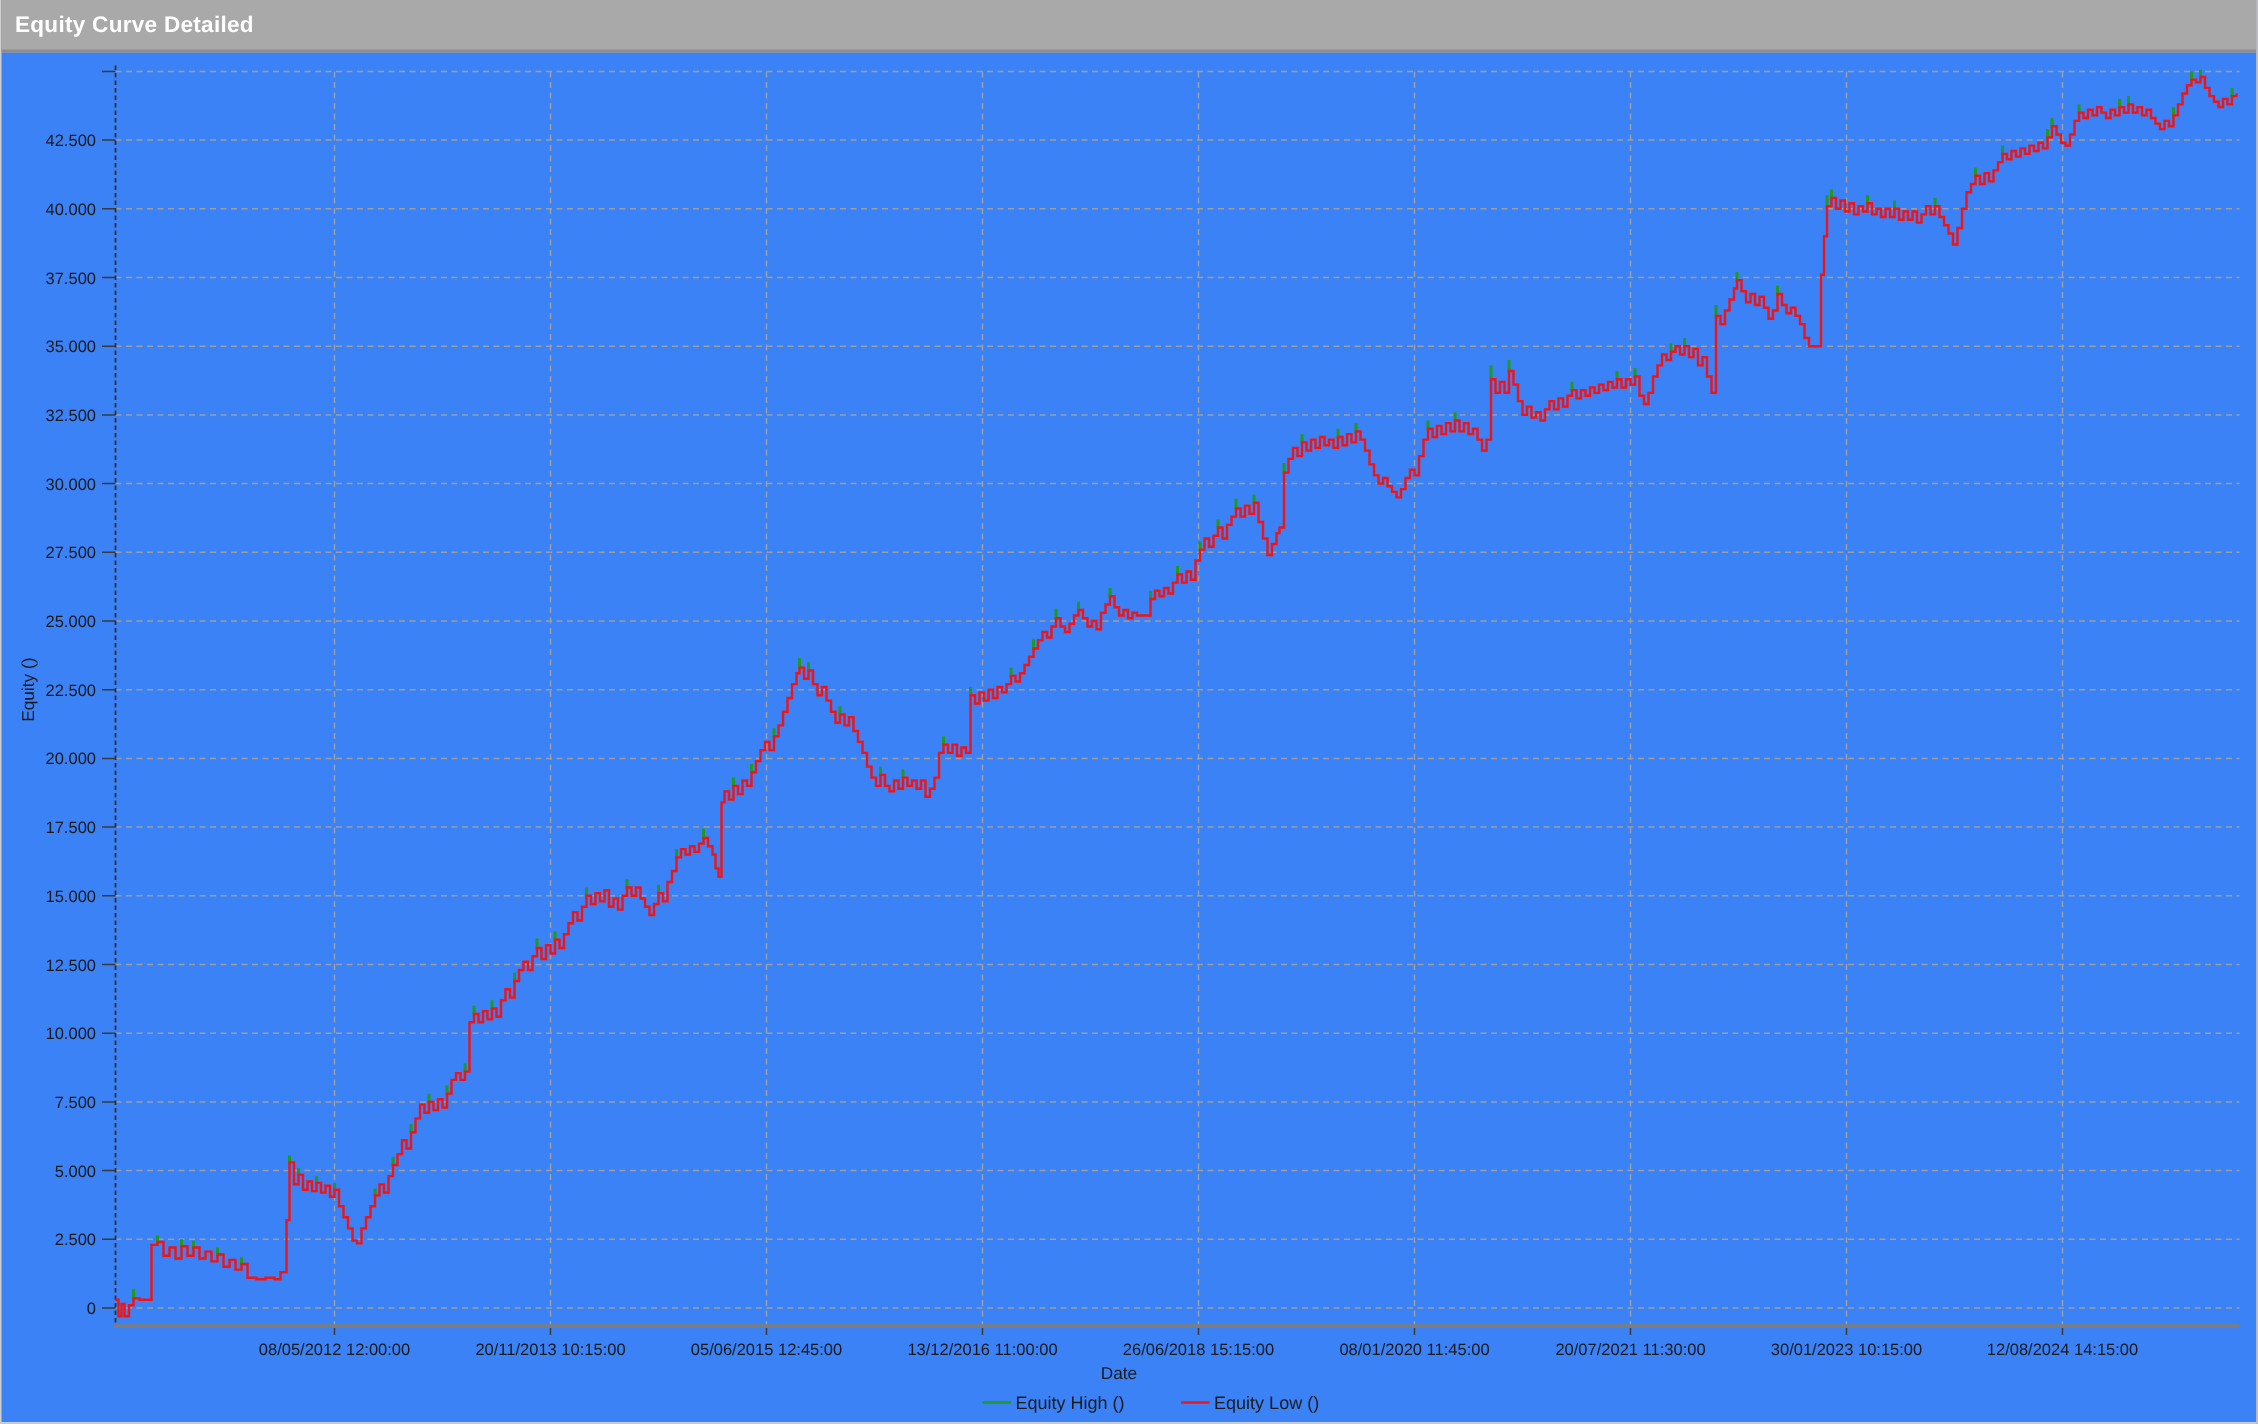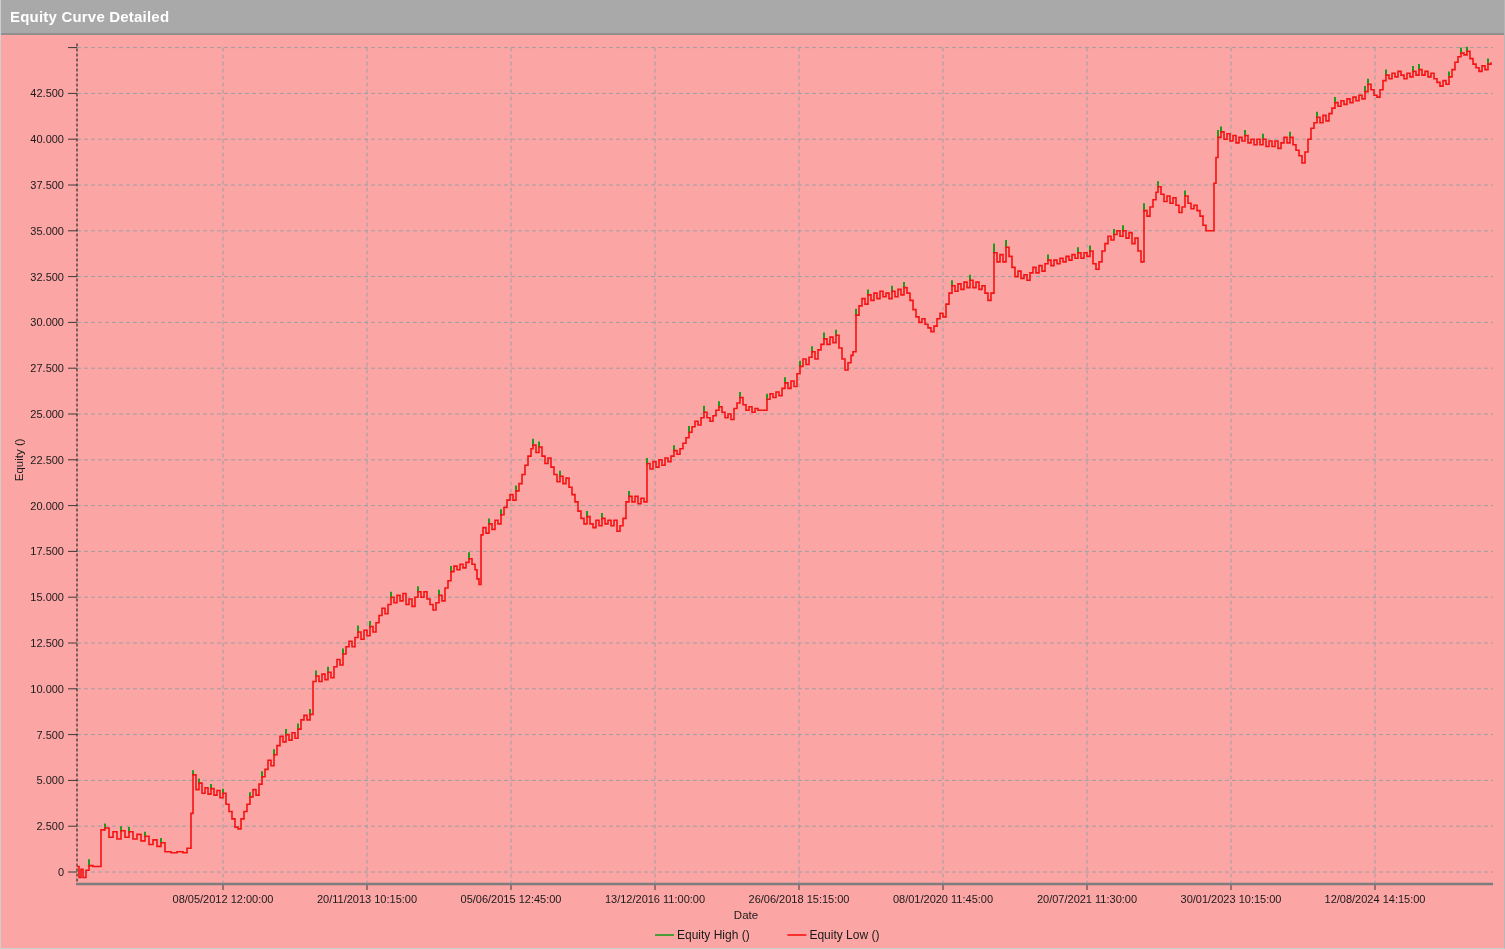--- a/index.html
+++ b/index.html
@@ -1,19 +1,19 @@
 <!DOCTYPE html>
 <html><head>
 <meta charset="utf-8">
 <style>
   html,body{margin:0;padding:0;background:#ffffff;}
   .window{
     position:relative;
     width:1505px;height:949px;
-    background:#fca5a5;
+    background:#3b82f6;
     border-left:1px solid #cfcfcf;
     border-right:1px solid #b6b6b6;
     border-bottom:1px solid #cfcfcf;
     box-sizing:border-box;
     font-family:"Liberation Sans", sans-serif;
     overflow:hidden;
   }
   .titlebar{
     position:absolute;top:0;left:0;right:0;height:33px;
     border-bottom:2px solid #8f8f8f;

